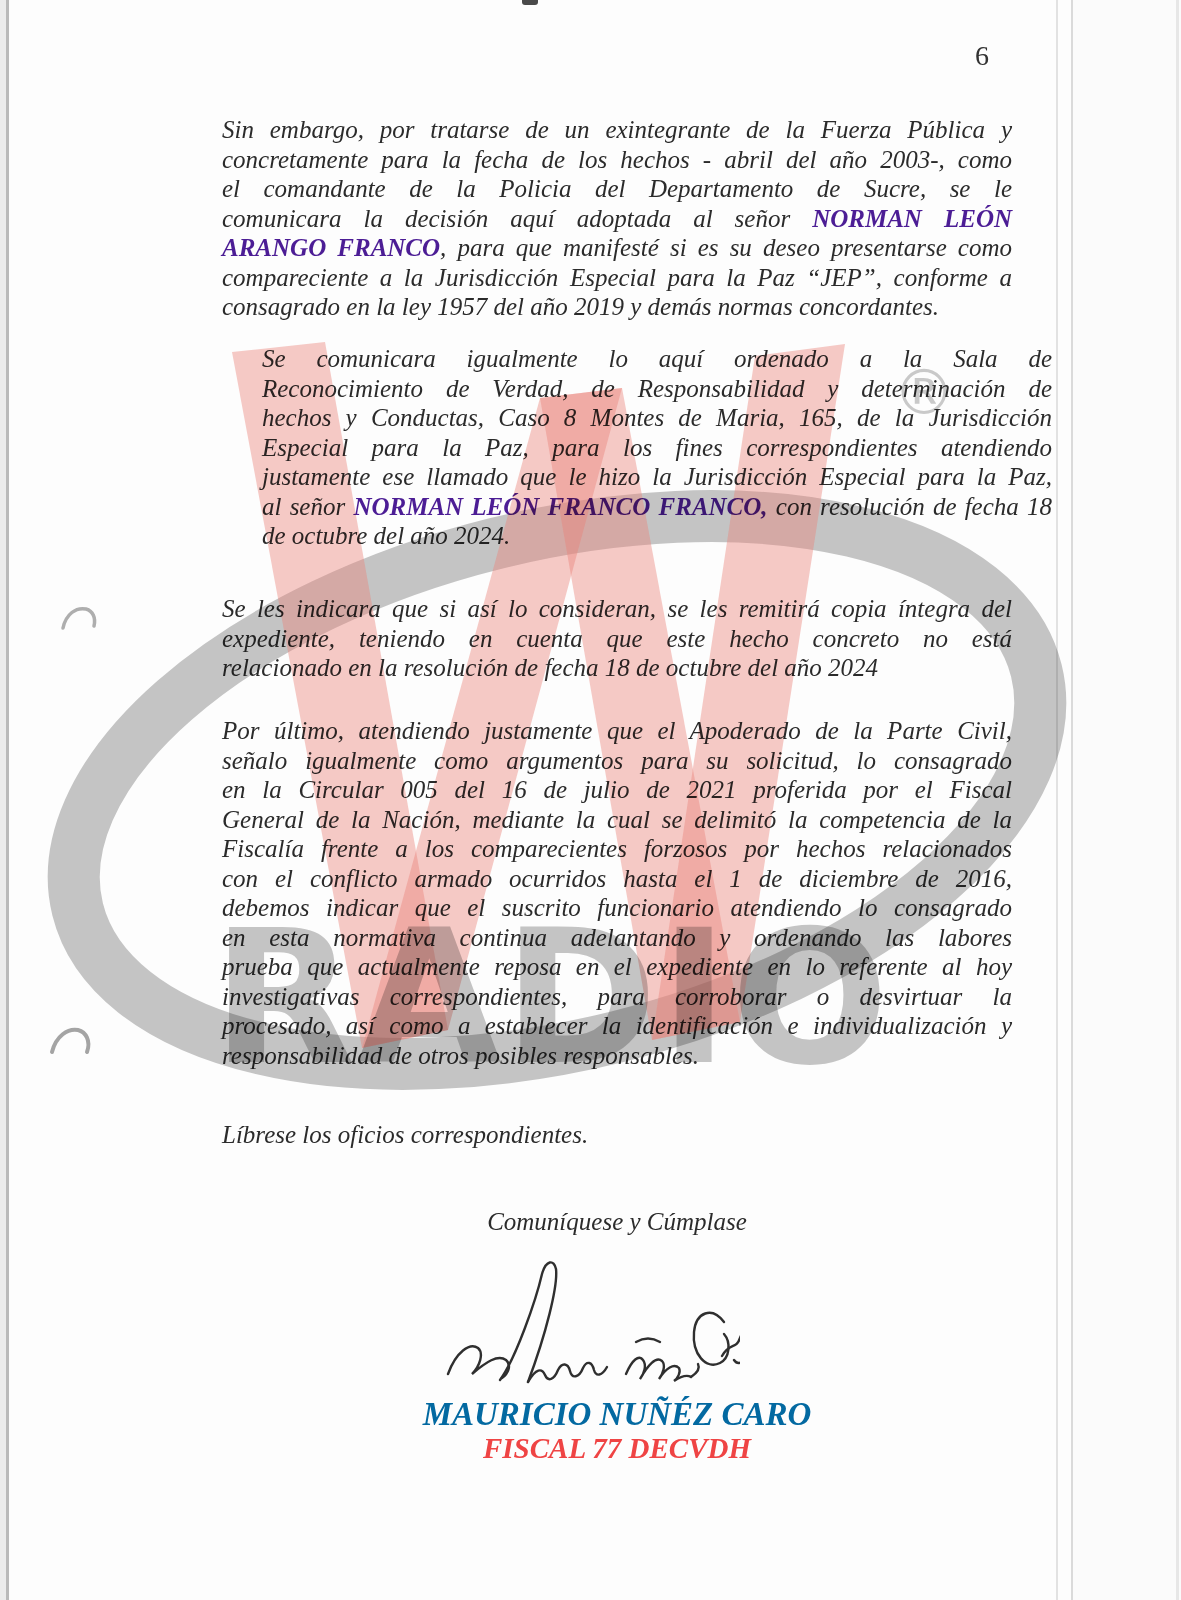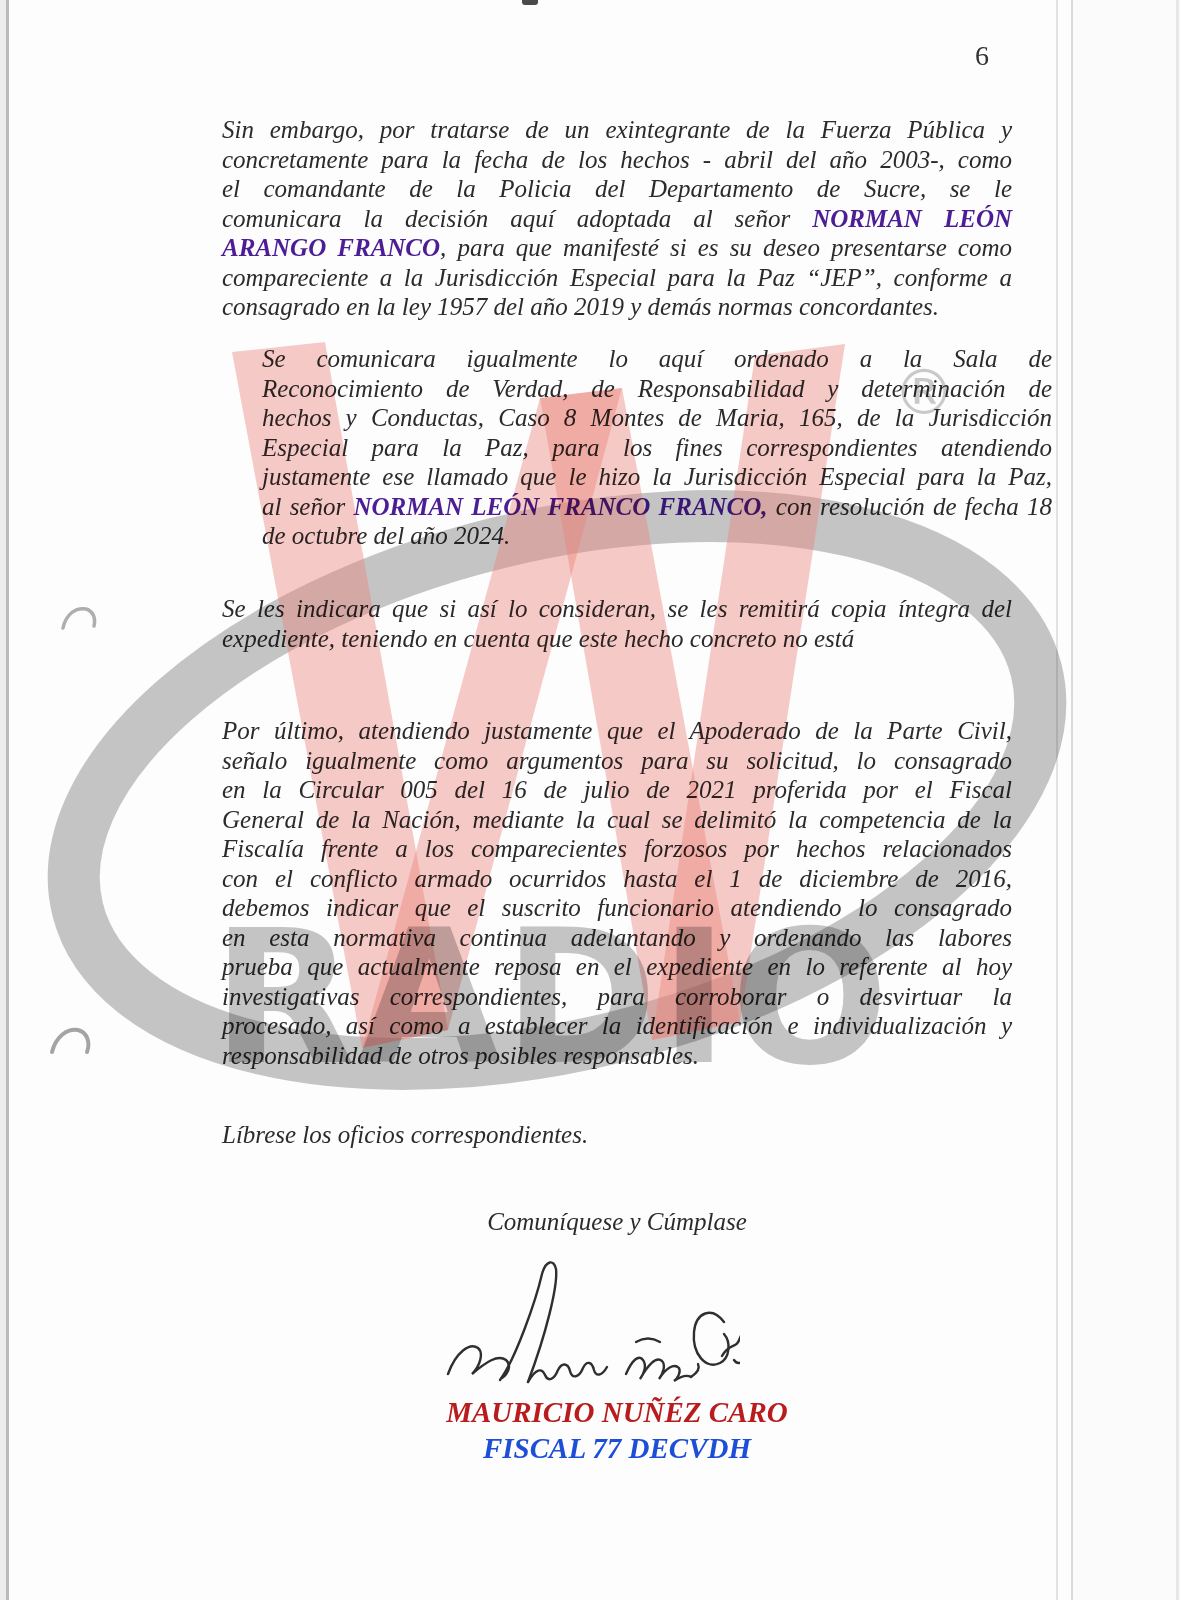--- a/index.html
+++ b/index.html
@@ -29,23 +29,23 @@
   .para .tl{text-align:justify;text-align-last:justify;height:29.5px;white-space:normal;}
   .para .tl:last-child{text-align-last:left;}
   .para b{color:#4c1d95;}
   .p1{top:115px;} .p2{top:344px;margin-left:40px;} .p3{top:594px;} .p4{top:716px;}
   .closing{top:1120px;}
   .decree{top:1207px;text-align:center;}
   .page-num{position:absolute;left:952px;top:40px;width:60px;text-align:center;
             font-size:28px;color:#333;z-index:2;}
   .sig-block{position:absolute;left:440px;top:1256px;width:300px;height:148px;z-index:2;}
   .signer-name{position:absolute;left:222px;top:1396px;width:790px;text-align:center;
-               font-weight:bold;font-style:italic;font-size:29px;color:#b91c1c;z-index:2;}
+               font-weight:bold;font-style:italic;font-size:33px;color:#0369a1;z-index:2;}
   .signer-title{position:absolute;left:222px;top:1432px;width:790px;text-align:center;
-                font-weight:bold;font-style:italic;font-size:29px;color:#1d4ed8;z-index:2;}
+                font-weight:bold;font-style:italic;font-size:29px;color:#ef4444;z-index:2;}
 </style>
 </head>
 <body>
 
 <div class="screen">
 
   <svg class="wm" width="1181" height="1600" viewBox="0 0 1181 1600">
     <g>
       <ellipse cx="557" cy="790" rx="494" ry="254" fill="none" stroke="rgba(120,120,120,0.42)" stroke-width="52" transform="rotate(-14 557 790)"></ellipse>
     </g>
@@ -75,20 +75,21 @@
       <div class="tl"><span>Reconocimiento de Verdad, de Responsabilidad y determinación de</span></div>
       <div class="tl"><span>hechos y Conductas, Caso 8 Montes de Maria, 165, de la Jurisdicción</span></div>
       <div class="tl"><span>Especial para la Paz, para los fines correspondientes atendiendo</span></div>
       <div class="tl"><span>justamente ese llamado que le hizo la Jurisdicción Especial para la Paz,</span></div>
       <div class="tl"><span>al señor </span><b>NORMAN LEÓN FRANCO FRANCO,</b><span> con resolución de fecha 18</span></div>
       <div class="tl"><span>de octubre del año 2024.</span></div>
     </div>
   <div class="textcol para p3">
       <div class="tl"><span>Se les indicara que si así lo consideran, se les remitirá copia íntegra del</span></div>
       <div class="tl"><span>expediente, teniendo en cuenta que este hecho concreto no está</span></div>
+      <div class="tl"><span>relacionado en la resolución de fecha 18 de octubre del año 2024</span></div>
     </div>
   <div class="textcol para p4">
       <div class="tl"><span>Por último, atendiendo justamente que el Apoderado de la Parte Civil,</span></div>
       <div class="tl"><span>señalo igualmente como argumentos para su solicitud, lo consagrado</span></div>
       <div class="tl"><span>en la Circular 005 del 16 de julio de 2021 proferida por el Fiscal</span></div>
       <div class="tl"><span>General de la Nación, mediante la cual se delimitó la competencia de la</span></div>
       <div class="tl"><span>Fiscalía frente a los comparecientes forzosos por hechos relacionados</span></div>
       <div class="tl"><span>con el conflicto armado ocurridos hasta el 1 de diciembre de 2016,</span></div>
       <div class="tl"><span>debemos indicar que el suscrito funcionario atendiendo lo consagrado</span></div>
       <div class="tl"><span>en esta normativa continua adelantando y ordenando las labores</span></div>

